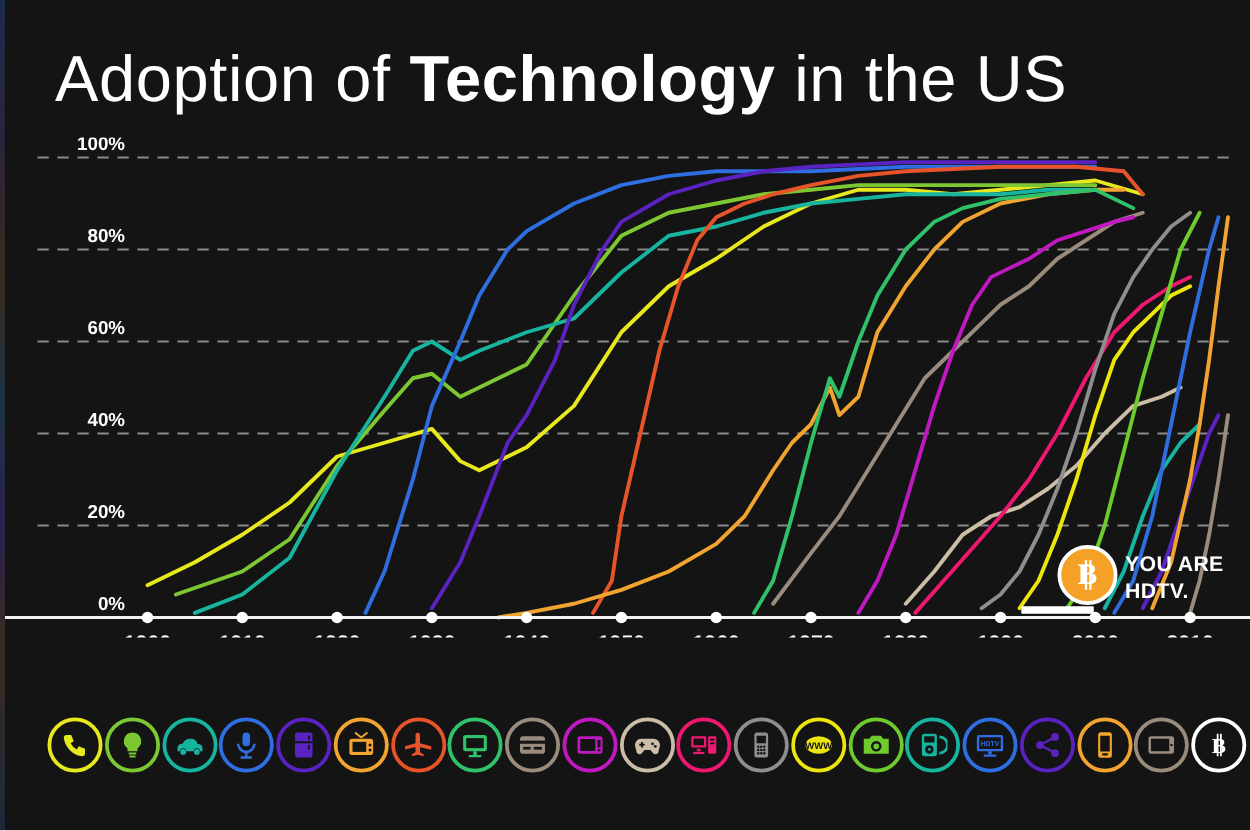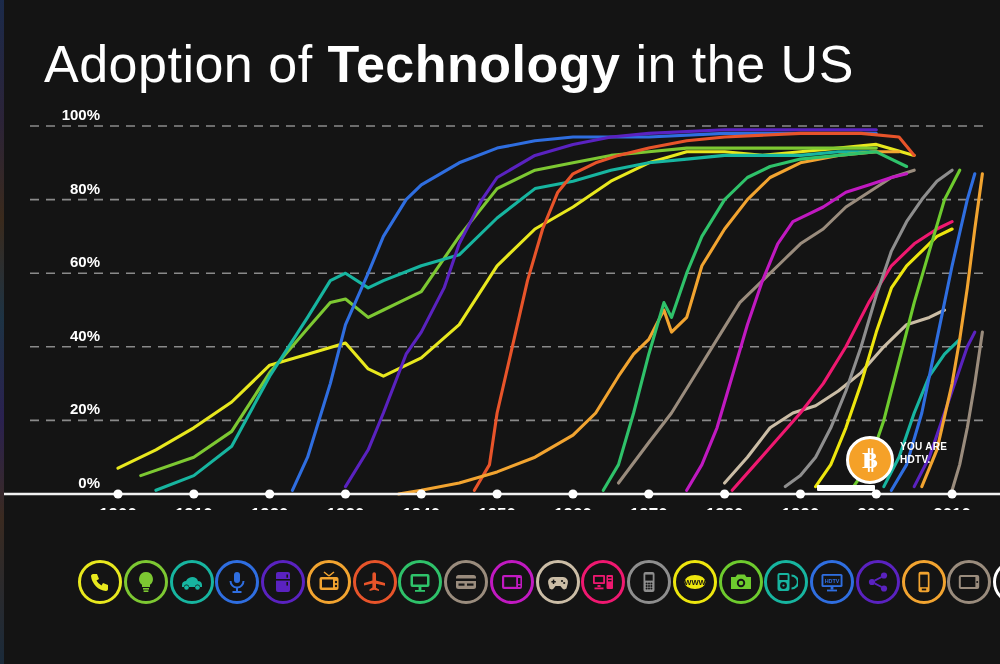--- a/index.html
+++ b/index.html
@@ -15,22 +15,22 @@
   .xlab{font-size:17px;font-weight:700;fill:#fff;text-anchor:middle;}
   .grid{stroke:#8a8a8a;stroke-width:1.6;stroke-dasharray:9 7;}
   .axis{stroke:#f2f2f2;stroke-width:2.4;}
   .tick{fill:#fff;}
   .ln{fill:none;stroke-width:3.1;stroke-linejoin:round;stroke-linecap:round;}
   #nowbar{position:absolute;left:817px;top:485px;width:58px;height:6px;background:#fff;border-radius:1px;}
   #badge{position:absolute;left:846px;top:436px;width:48px;height:48px;border-radius:50%;
     background:#f5a128;border:3px solid #fff;box-sizing:border-box;
     display:flex;align-items:center;justify-content:center;}
   #badge svg{width:30px;height:30px;}
-  #youare{position:absolute;left:900px;top:441px;color:#fff;font-size:10px;font-weight:700;line-height:1.25;letter-spacing:.3px;}
-  #iconrow{position:absolute;left:0;top:556px;width:897px;height:60px;margin-left:40px;}
+  #youare{position:absolute;left:900px;top:441px;color:#fff;font-size:17px;font-weight:700;line-height:1.25;letter-spacing:.3px;}
+  #iconrow{position:absolute;left:0;top:570px;width:897px;height:60px;}
   .ic{position:absolute;top:4px;width:44px;height:44px;border-radius:50%;
     box-sizing:border-box;border-width:3px;border-style:solid;
     display:flex;align-items:center;justify-content:center;}
   .ic svg{width:24px;height:24px;}
 </style>
 </head>
 <body>
 
 <div id="page">
 

